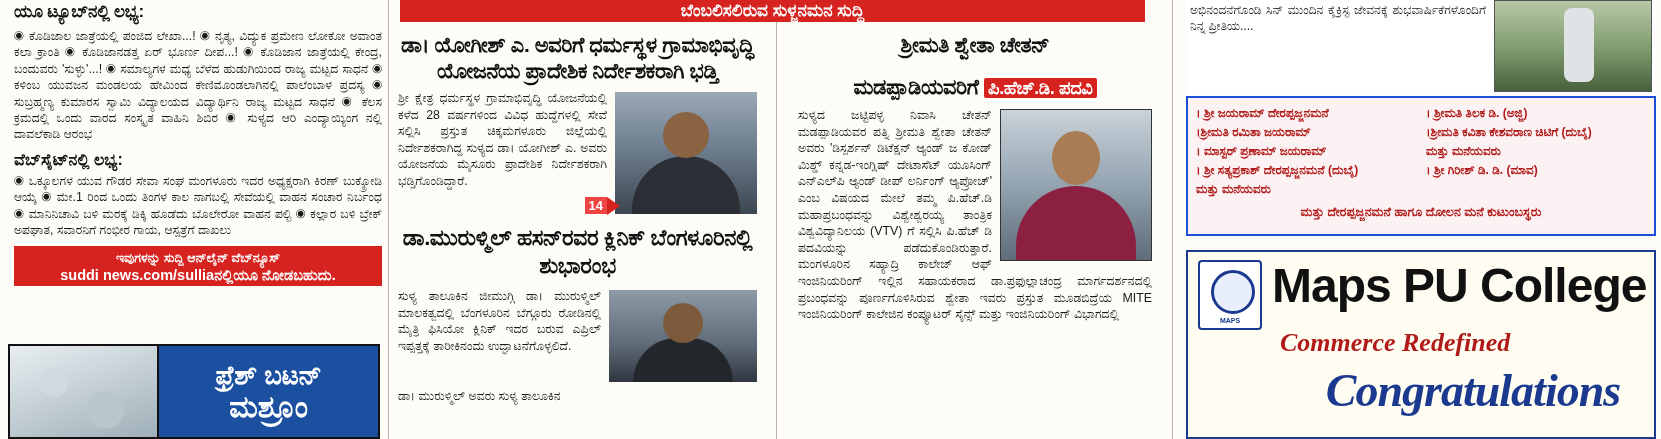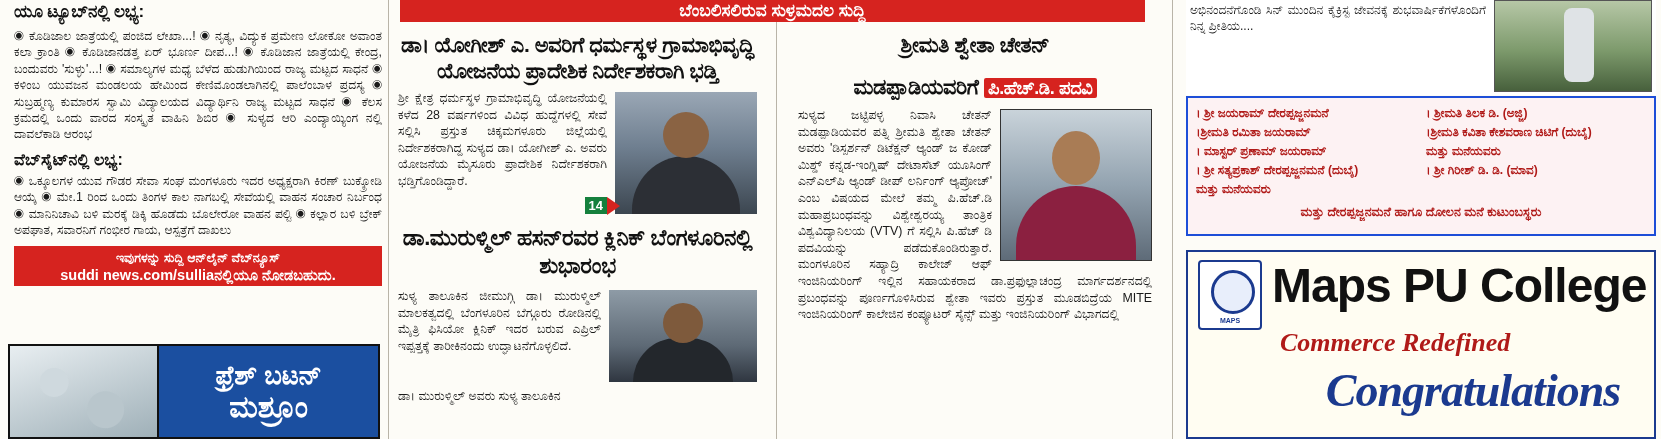--- a/index.html
+++ b/index.html
@@ -194,21 +194,21 @@
     left: 50%;
     bottom: 0;
     width: 100px;
     height: 44px;
     margin-left: -50px;
     border-radius: 50px 50px 0 0;
     background: #23272c;
   }
   .pagemark {
     display: inline-block;
-    background: #15803d;
+    background: #ef4444;
     color: #fff;
     font-size: 13px;
     font-weight: bold;
     padding: 1px 4px;
     position: relative;
   }
   .pagemark .arrow {
     position: absolute;
     right: -13px;
     top: 0;
@@ -407,21 +407,21 @@
 </style>
 </head>
 <body>
 
 <div class="page">
 
   <div class="vrule" style="left:388px"></div>
   <div class="vrule" style="left:776px"></div>
   <div class="vrule" style="left:1172px"></div>
 
-  <div class="banner">ಬೆಂಬಲಿಸಲಿರುವ ಸುಳ್ರಮದಲ ಸುದ್ದಿ</div>
+  <div class="banner">ಬೆಂಬಲಿಸಲಿರುವ ಸುಳ್ಜನಮನ ಸುದ್ದಿ</div>
 
   <div class="col col1">
     <div class="c1-head">ಯೂ ಟ್ಯೂಬ್‌ನಲ್ಲಿ ಲಭ್ಯ:</div>
     <div class="c1-body">◉ ಕೊಡಿಜಾಲ ಜಾತ್ರೆಯಲ್ಲಿ ಪಂಜಿದ ಲೇಖಾ...! ◉ ನೃತ್ಯ, ವಿದ್ಯುಕ ಪ್ರಮೇಣ ಲೋಕೋ ಅವಾಂತ ಕಲಾ ಕ್ರಾಂತಿ ◉ ಕೊಡಿಜಾನಡತ್ತ ಏರ್ ಭೂರ್ಣ ದೀಪ...! ◉ ಕೊಡಿಜಾನ ಜಾತ್ರೆಯಲ್ಲಿ ಕೇಂದ್ರ, ಬಂದುವರು 'ಸುಳ್ಳು'...! ◉ ಸಮಾಲ್ಯಗಳ ಮಧ್ಯೆ ಬೆಳೆದ ಹುಡುಗಿಯಿಂದ ರಾಜ್ಯ ಮಟ್ಟದ ಸಾಧನೆ ◉ ಕಳಿಂಬ ಯುವಜನ ಮಂಡಲಯ ಹೇಮಿಂದ ಕೇಣಿಮೊಂಡಲಾಗಿನಲ್ಲಿ ಪಾಲೆಂಬಾಳ ಪ್ರದಸ್ಯ ◉ ಸುಬ್ರಹ್ಮಣ್ಯ ಕುಮಾರಸ ಸ್ವಾಮಿ ವಿದ್ಯಾಲಯದ ವಿದ್ಯಾರ್ಥಿನಿ ರಾಜ್ಯ ಮಟ್ಟದ ಸಾಧನೆ ◉ ಕೆಲಸ ಕ್ರಮದಲ್ಲಿ ಒಂದು ವಾರದ ಸಂಸ್ಕೃತ ವಾಹಿನಿ ಶಿಬಿರ ◉ ಸುಳ್ಯದ ಆರಿ ಎಂದ್ಯಾಯ್ಯಿಂಗ ನಲ್ಲಿ ದಾವಲೆಕಾಡಿ ಆರಂಭ</div>
 
     <div class="c1-sub">ವೆಬ್‌ಸೈಟ್‌ನಲ್ಲಿ ಲಭ್ಯ:</div>
     <div class="c1-body">◉ ಒಕ್ಕೂಲಗಳ ಯುವ ಗೌಡರ ಸೇವಾ ಸಂಘ ಮಂಗಳೂರು ಇದರ ಅಧ್ಯಕ್ಷರಾಗಿ ಕಿರಣ್ ಬುಕ್ಕ್ರೋಡಿ ಆಯ್ಕೆ ◉ ಮೇ.1 ರಿಂದ ಒಂದು ತಿಂಗಳ ಕಾಲ ನಾಗಬಲ್ಲಿ ಸೇವೆಯಲ್ಲಿ ವಾಹನ ಸಂಚಾರ ನಿರ್ಬಂಧ ◉ ಮಾನಿನಿಚಾವಿ ಬಳಿ ಮರಕ್ಕೆ ಡಿಕ್ಕಿ ಹೊಡೆದು ಬೊಲೇರೋ ವಾಹನ ಪಲ್ಟಿ ◉ ಕಲ್ಲಾರ ಬಳಿ ಬ್ರೇಕ್ ಅಪಘಾತ, ಸವಾರನಿಗೆ ಗಂಭೀರ ಗಾಯ, ಆಸ್ಪತ್ರೆಗೆ ದಾಖಲು</div>
 
     <div class="promo">
       <div class="l1">ಇವುಗಳನ್ನು ಸುದ್ದಿ ಆನ್‌ಲೈನ್ ವೆಬ್‌ನ್ಯೂಸ್</div>

